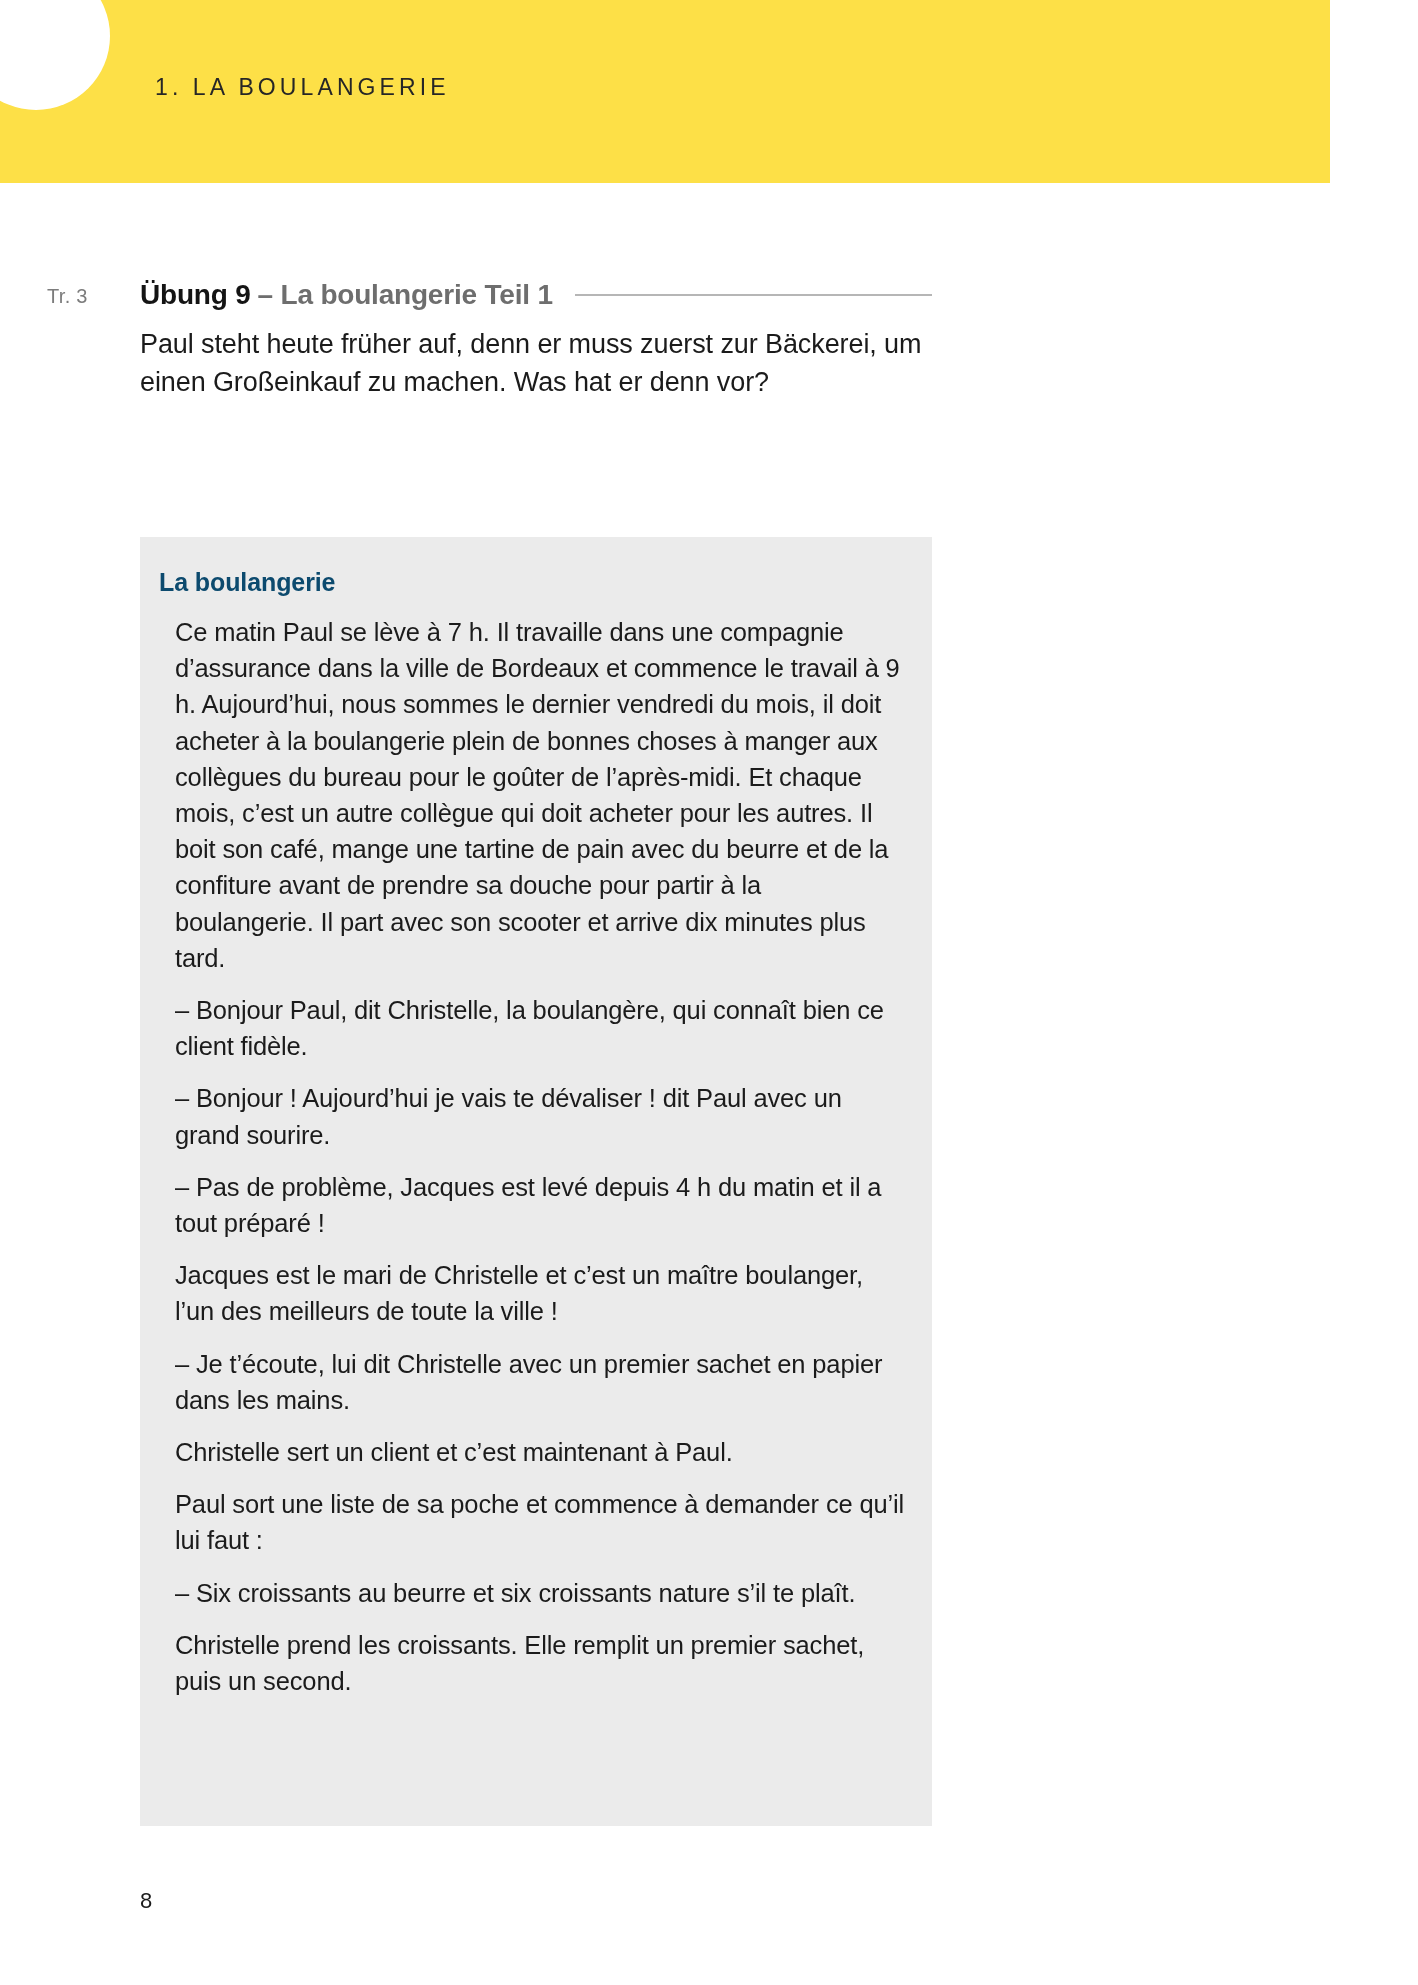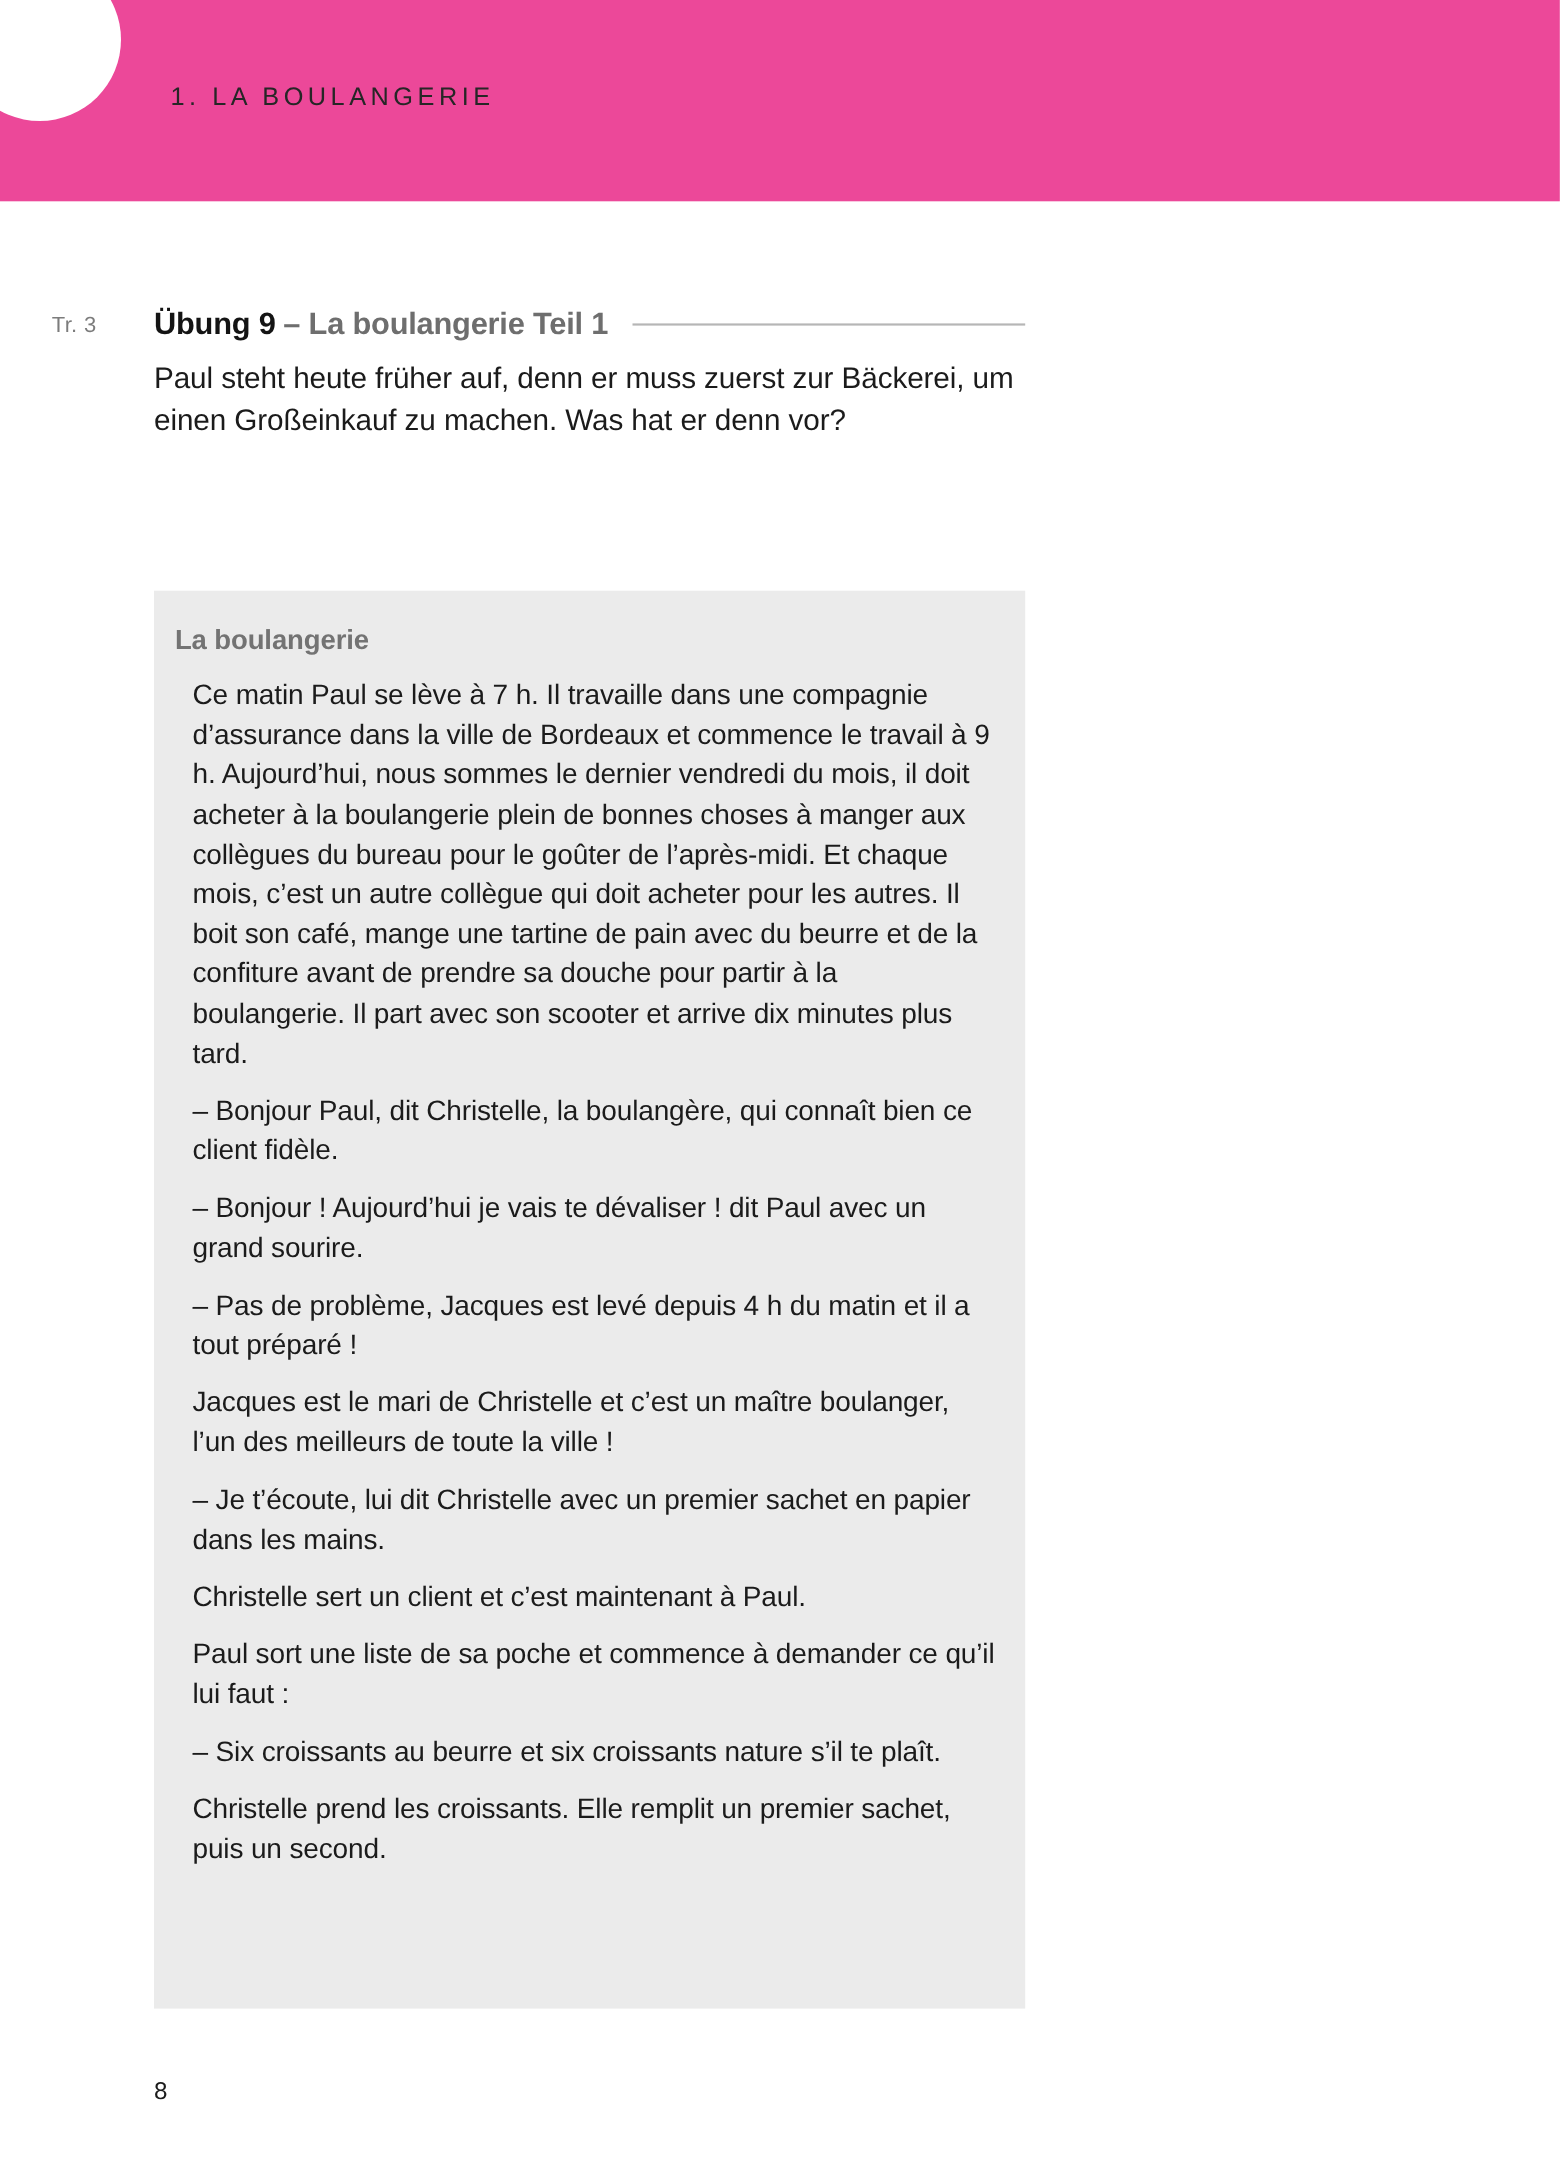--- a/index.html
+++ b/index.html
@@ -15,23 +15,24 @@
     font-family: "Liberation Sans", "DejaVu Sans", sans-serif;
     color: #1b1b1b;
     -webkit-font-smoothing: antialiased;
   }
 
   
   #header-banner {
     position: absolute;
     left: 0;
     top: 0;
-    width: 1418px;
+    width: 1294px;
     height: 183px;
-    background: #ec4899;
+    background: #fde047;
+    padding-left: 36px;
   }
   #header-circle-cutout {
     position: absolute;
     left: -38px;
     top: -38px;
     width: 148px;
     height: 148px;
     border-radius: 50%;
     background: #ffffff;
   }
@@ -109,21 +110,21 @@
     top: 537px;
     width: 792px;
     height: 1289px;
     background: #ebebeb;
     box-sizing: border-box;
     padding: 30px 0 0 19px;
   }
   #content-box-title {
     font-size: 25px;
     font-weight: 700;
-    color: #737373;
+    color: #0c4a6e;
     letter-spacing: -0.1px;
     margin: 0 0 17px 0;
     line-height: 30px;
   }
   #content-box-body {
     font-size: 25.5px;
     line-height: 36.2px;
     color: #1b1b1b;
     letter-spacing: -0.15px;
     width: 762px;

